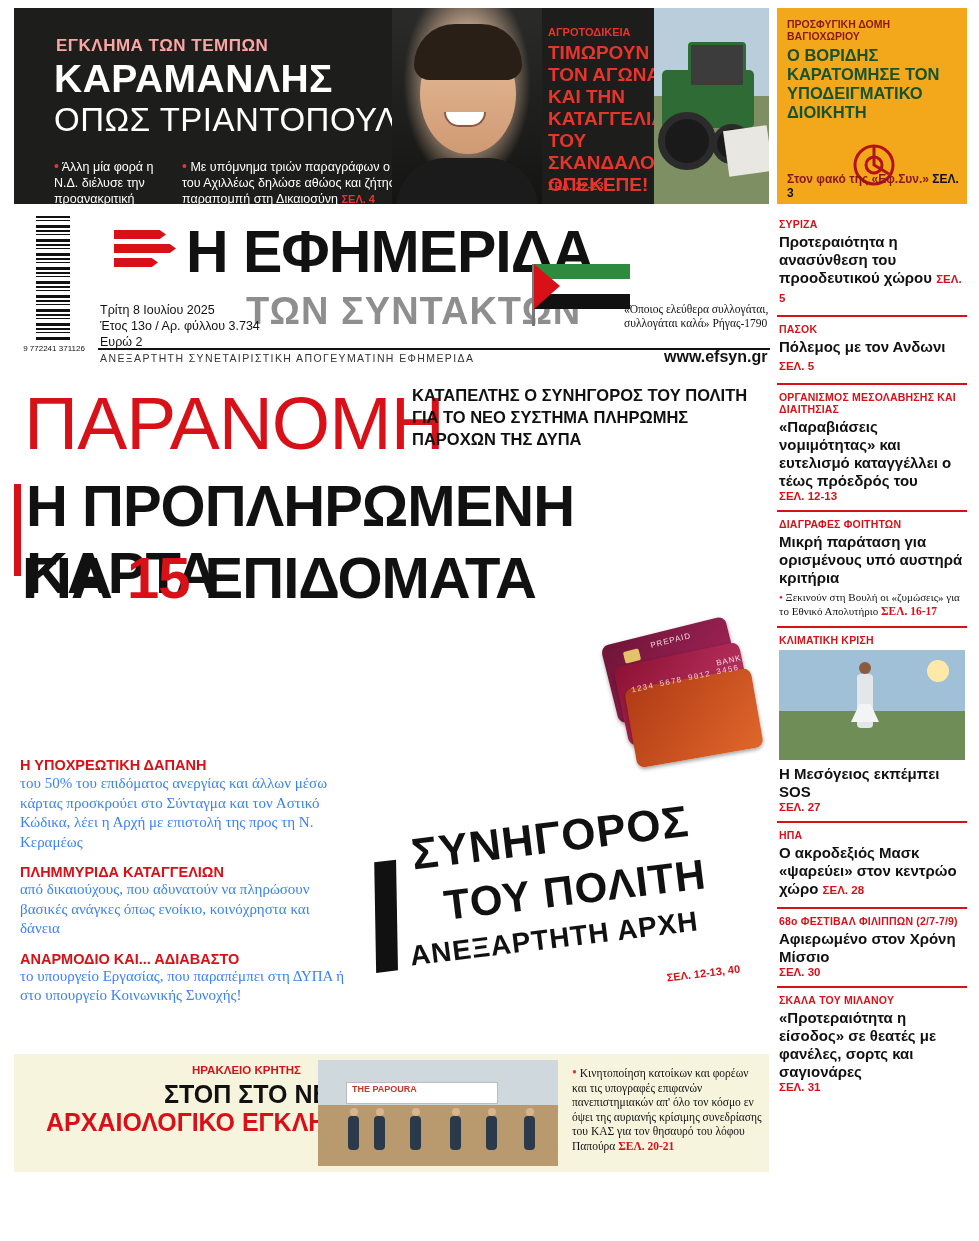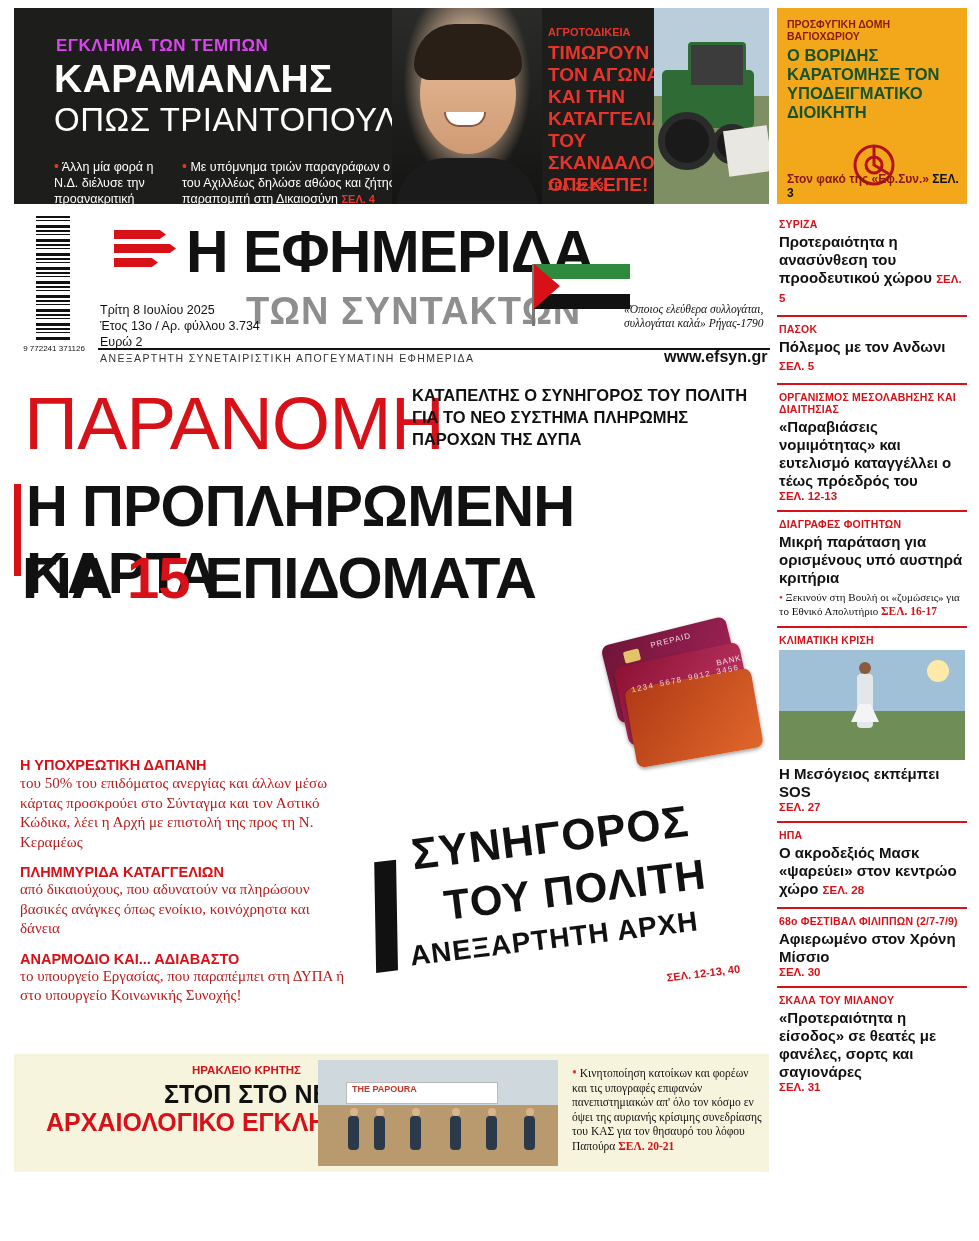--- a/index.html
+++ b/index.html
@@ -1,21 +1,21 @@
 <!DOCTYPE html>
 <html><head>
 <meta charset="utf-8">
 <style>
   html,body{margin:0;padding:0;background:#ffffff;}
   body{width:979px;height:1241px;font-family:"Liberation Sans",sans-serif;color:#111;overflow:hidden;}
   .page{position:relative;width:979px;height:1241px;background:#fff;}
 
   
   .topstrip{position:absolute;left:14px;top:8px;width:755px;height:196px;background:#1d1d1b;overflow:hidden;}
-  .ts-kicker{position:absolute;left:42px;top:28px;color:#d946ef;font-size:17px;font-weight:bold;letter-spacing:.5px;}
+  .ts-kicker{position:absolute;left:42px;top:28px;color:#fca5a5;font-size:17px;font-weight:bold;letter-spacing:.5px;}
   .ts-h1{position:absolute;left:40px;top:50px;color:#fff;font-size:39px;font-weight:bold;line-height:42px;letter-spacing:.5px;}
   .ts-h2{position:absolute;left:40px;top:94px;color:#fff;font-size:33px;line-height:36px;letter-spacing:.5px;}
   .ts-bul{position:absolute;color:#fff;font-size:12.5px;line-height:16px;}
   .ts-b1{left:40px;top:150px;width:120px;}
   .ts-b2{left:168px;top:150px;width:300px;}
   .dot{color:#e8352c;font-size:14px;}
   .ts-sel{color:#e8352c;font-weight:bold;font-size:11px;}
 
   .ts-photo{position:absolute;left:378px;top:0;width:150px;height:196px;background:
      radial-gradient(ellipse at 50% 38%, #f0c9a8 0 22%, rgba(0,0,0,0) 60%),
@@ -65,21 +65,21 @@
   .logo-main{position:absolute;left:172px;top:12px;font-size:59px;font-weight:bold;letter-spacing:-1px;color:#111;font-family:"Liberation Sans",sans-serif;}
   .logo-sub{position:absolute;left:232px;top:84px;font-size:38px;font-weight:bold;color:#8e8e8e;letter-spacing:1px;}
   .flag{position:absolute;left:520px;top:58px;width:96px;height:62px;}
   .fl-g{position:absolute;left:0;top:0;width:96px;height:15px;background:#2e8b3d;}
   .fl-w{position:absolute;left:0;top:15px;width:96px;height:15px;background:#fff;}
   .fl-k{position:absolute;left:0;top:30px;width:96px;height:15px;background:#111;}
   .fl-r{position:absolute;left:0;top:0;width:0;height:0;border-top:22px solid transparent;border-bottom:23px solid transparent;border-left:26px solid #d81118;}
   .fl-pole{position:absolute;left:-2px;top:0;width:3px;height:62px;background:#777;}
 
   .issue{position:absolute;left:86px;top:96px;font-size:12.5px;line-height:16px;color:#111;}
-  .motto{position:absolute;left:610px;top:96px;width:150px;font-size:11.5px;line-height:14px;font-style:italic;font-family:"Liberation Serif",serif;}
+  .motto{position:absolute;left:610px;top:96px;width:150px;font-size:11.5px;line-height:14px;font-family:"Liberation Serif",serif;}
   .mh-rule{position:absolute;left:84px;top:142px;width:672px;height:2px;background:#111;}
   .mh-foot{position:absolute;left:86px;top:146px;font-size:10.5px;letter-spacing:1.4px;color:#333;}
   .mh-web{position:absolute;left:650px;top:142px;font-size:16px;font-weight:bold;color:#111;}
 
   
   .main{position:absolute;left:14px;top:376px;width:755px;height:368px;}
   .paranomi{position:absolute;left:10px;top:4px;font-size:75px;font-weight:normal;color:#d81118;letter-spacing:-1px;}
   .kapelt{position:absolute;left:398px;top:8px;font-size:16.5px;line-height:22px;color:#111;font-weight:bold;}
   .h-line2{position:absolute;left:12px;top:96px;font-size:58px;font-weight:bold;color:#111;letter-spacing:-1px;}
   .h-line3a{position:absolute;left:8px;top:168px;font-size:58px;font-weight:bold;color:#111;letter-spacing:-1px;}
@@ -93,21 +93,21 @@
   .c2{left:26px;top:30px;transform:rotate(-12deg);background:linear-gradient(135deg,#8d1133,#c23a6b);}
   .c3{left:36px;top:54px;transform:rotate(-10deg);background:linear-gradient(135deg,#b03a16,#e0672a);}
   .c-pre{position:absolute;left:56px;top:12px;font-size:8px;color:#f2d9e3;letter-spacing:1px;transform:rotate(-14deg);}
   .c-bank{position:absolute;left:122px;top:32px;font-size:8px;color:#f2d9e3;letter-spacing:1px;transform:rotate(-13deg);}
   .c-num{position:absolute;left:36px;top:50px;font-size:8px;color:#e9cdd8;letter-spacing:1px;transform:rotate(-12deg);font-family:"Liberation Mono",monospace;}
   .c-chip{position:absolute;left:30px;top:26px;width:16px;height:12px;border-radius:2px;background:#e3c36a;transform:rotate(-14deg);}
 
   
   .lower{position:absolute;left:20px;top:756px;width:330px;}
   .lw-h{color:#d81118;font-weight:bold;font-size:14.5px;margin-top:12px;}
-  .lw-p{font-size:15px;line-height:19.5px;color:#b91c1c;font-family:"Liberation Serif",serif;}
+  .lw-p{font-size:15px;line-height:19.5px;color:#3b82f6;font-family:"Liberation Serif",serif;}
 
   
   .syn{position:absolute;left:358px;top:788px;width:405px;height:250px;transform:rotate(-7deg);}
   .syn1{position:absolute;left:62px;top:24px;font-size:44px;font-weight:bold;color:#111;letter-spacing:1px;}
   .syn2{position:absolute;left:88px;top:80px;font-size:42px;font-weight:bold;color:#111;letter-spacing:1px;}
   .syn3{position:absolute;left:48px;top:134px;font-size:28px;font-weight:bold;color:#111;letter-spacing:1px;}
   .syn-bar{position:absolute;left:18px;top:52px;width:22px;height:110px;background:#111;transform:skewX(-6deg);}
   .syn-sel{position:absolute;left:300px;top:196px;font-size:11px;font-weight:bold;color:#d81118;}
 
   

